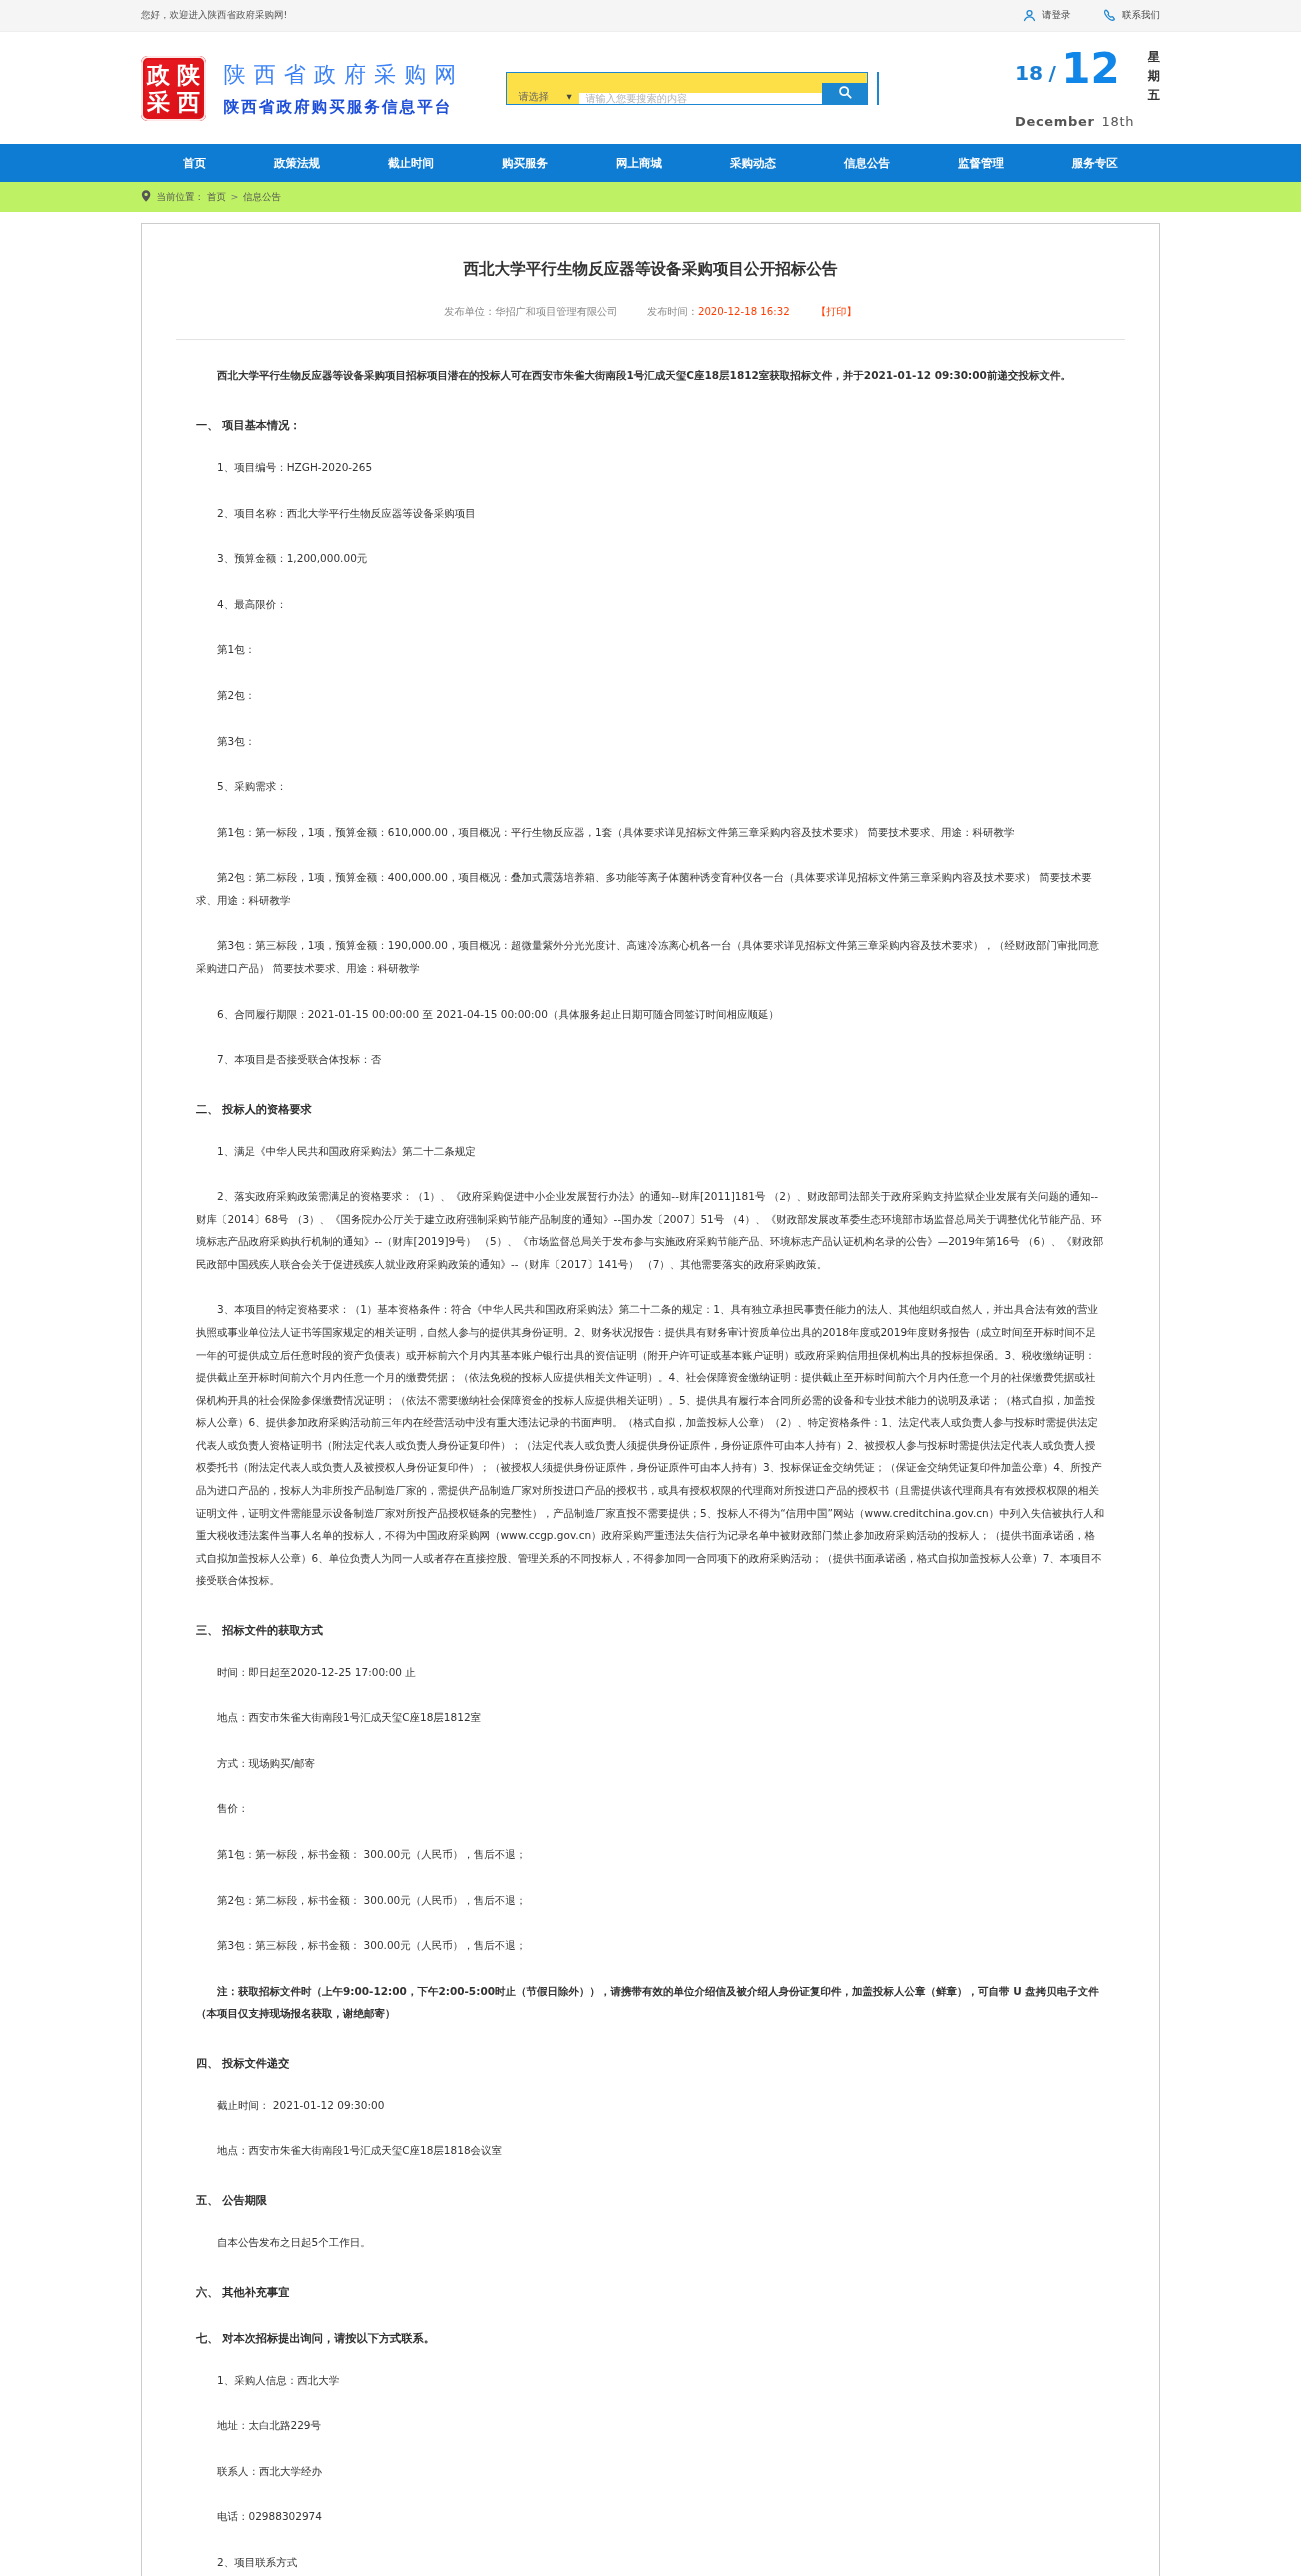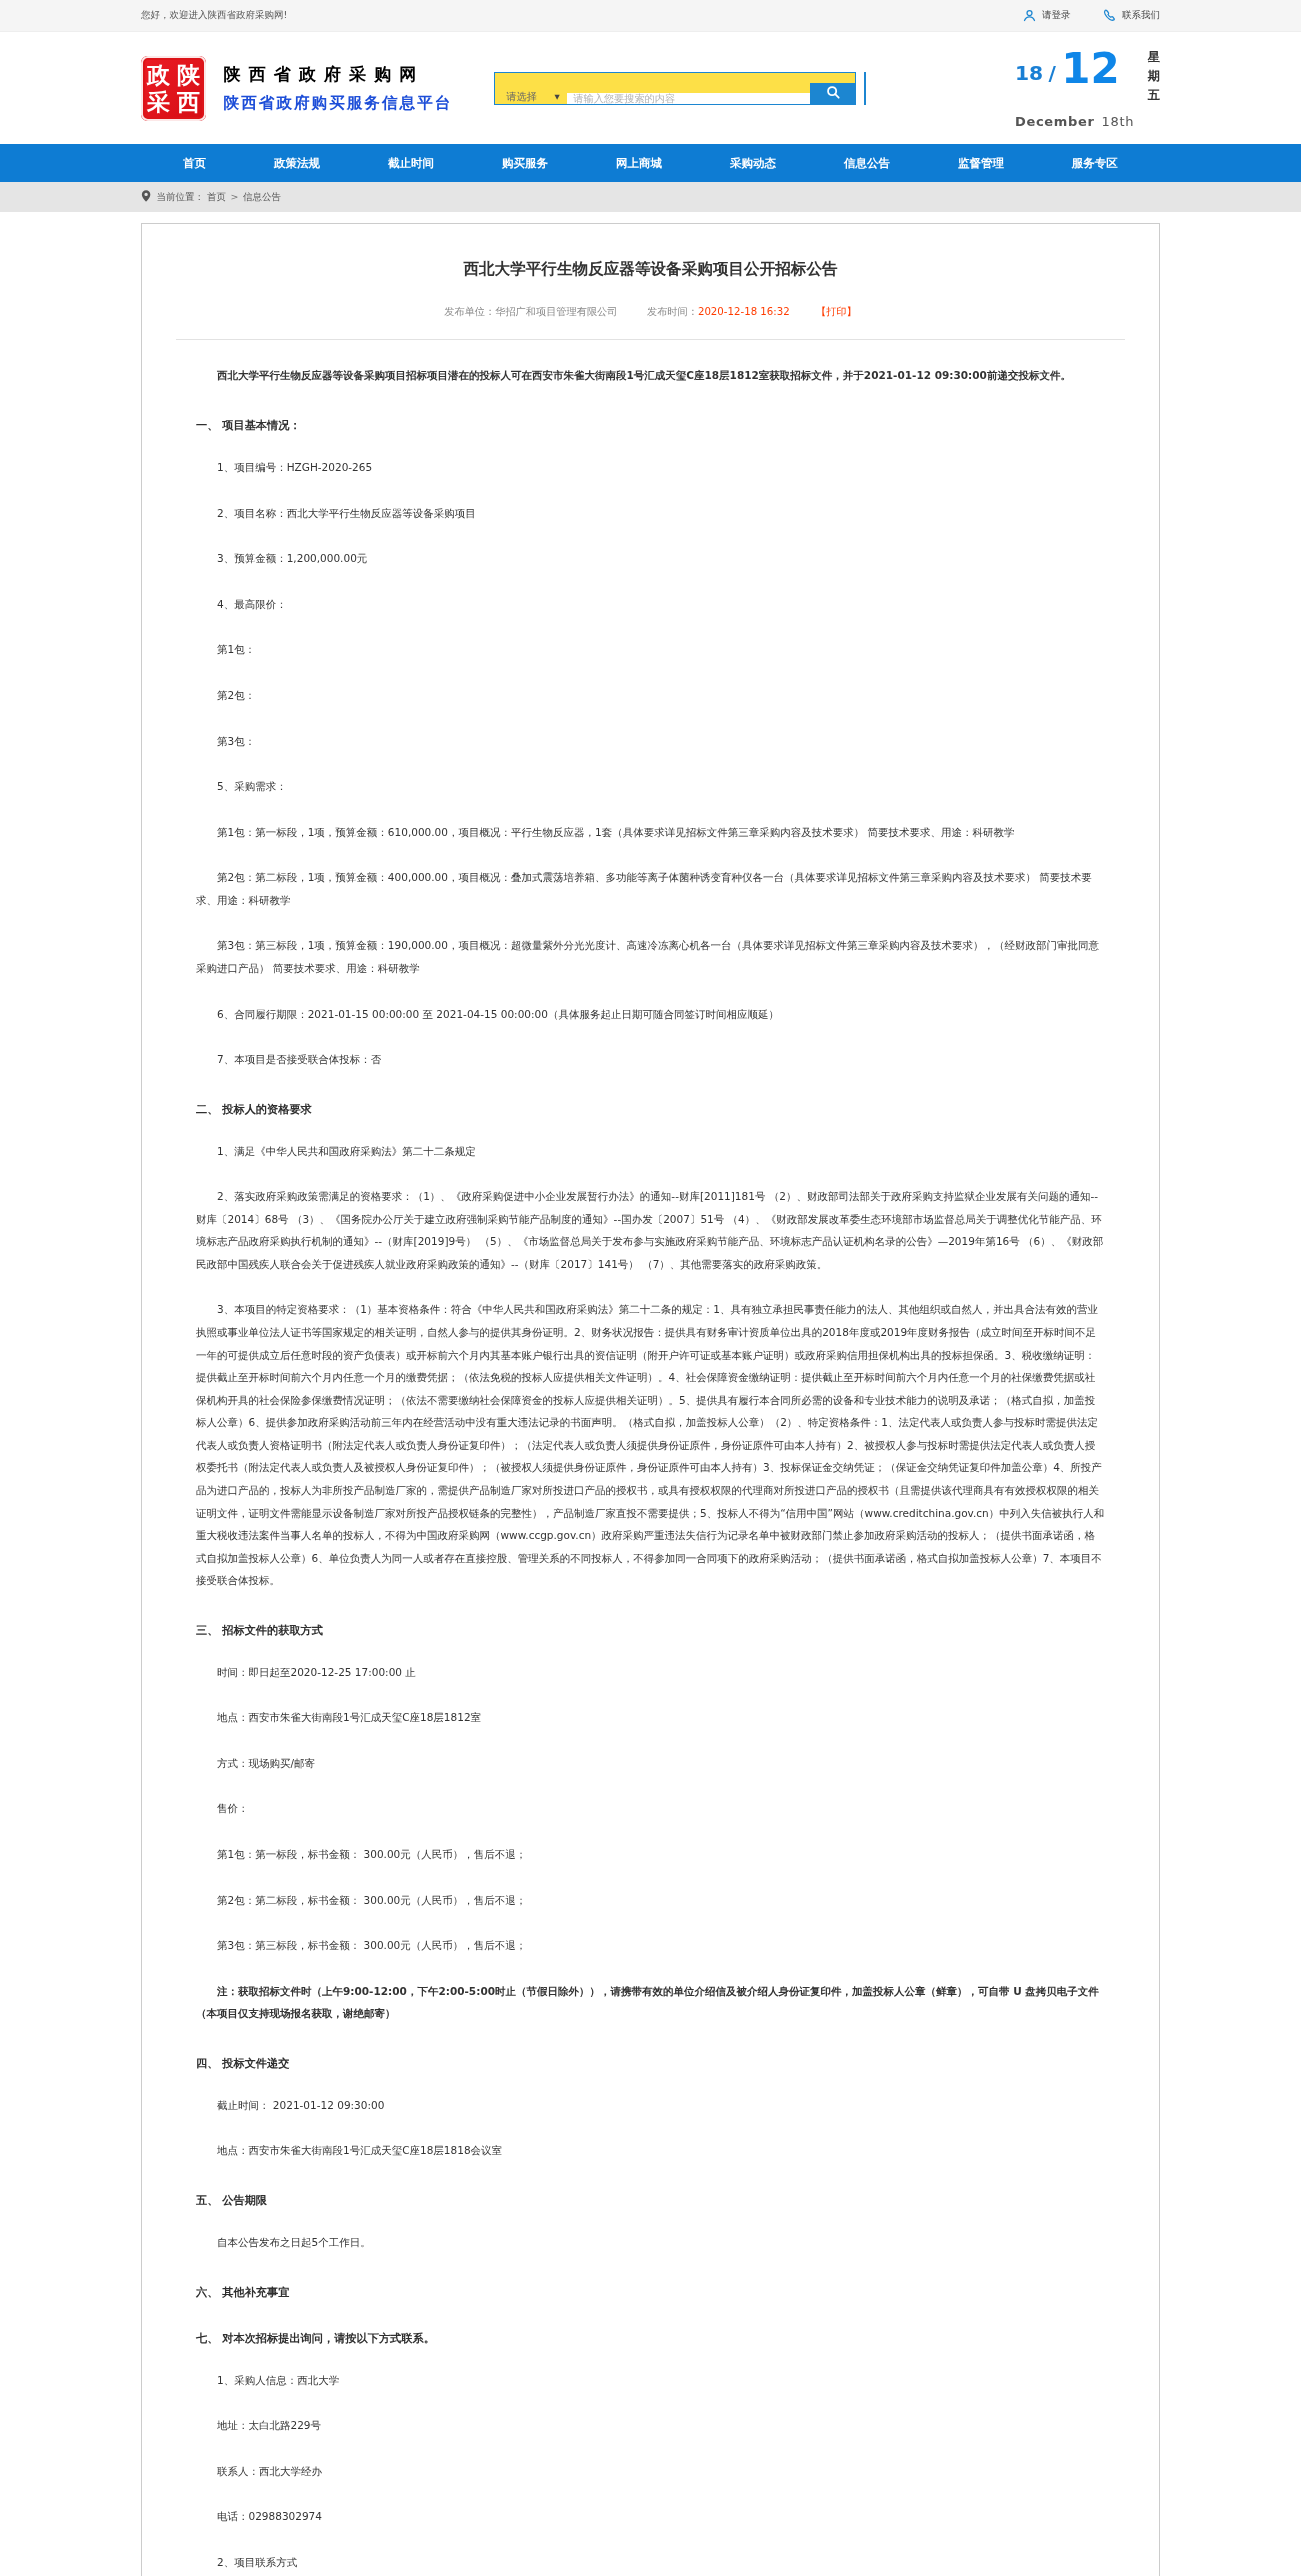--- a/index.html
+++ b/index.html
@@ -11,21 +11,21 @@
   .topbar .container{display:flex;align-items:center;height:31px;font-size:9.5px;color:#555;}
   .topbar-right{margin-left:auto;display:flex;align-items:center;gap:31px;}
   .top-link{display:flex;align-items:center;gap:5.4px;color:#444;cursor:pointer;}
   .top-link svg{display:block;}
 
   
   .header .container{display:flex;align-items:center;padding:16.3px 0 15px;}
   .logo{width:65px;height:65px;background:linear-gradient(135deg,#ec1c24,#d50d14);border-radius:6.8px;box-shadow:inset 0 0 0 2px rgba(255,255,255,.9), inset 0 0 0 4.1px rgba(220,20,25,1);display:grid;grid-template-columns:1fr 1fr;align-content:center;justify-items:center;padding:4.1px 2.7px;box-sizing:border-box;}
   .logo span{color:#fff;font-weight:bold;font-size:23px;line-height:27px;}
   .titles{margin-left:17.6px;}
-  .site-title{font-size:17px;font-weight:bold;color:#000000;letter-spacing:8.1px;white-space:nowrap;}
+  .site-title{font-size:22px;font-weight:normal;color:#3b82f6;letter-spacing:8.1px;white-space:nowrap;}
   .site-subtitle{font-size:15.6px;font-weight:bold;color:#1d4ed8;letter-spacing:2px;margin-top:6.8px;white-space:nowrap;}
 
   .search-wrap{display:flex;align-items:center;margin-left:42px;}
   .search-box{display:flex;align-items:flex-end;width:362px;height:33px;border:1.4px solid #1c86d1;background:#fde047;box-sizing:border-box;}
   .search-select{display:flex;align-items:center;gap:17.6px;padding:0 6.8px 0 11px;font-size:10.2px;color:#666;cursor:pointer;white-space:nowrap;}
   .caret{font-size:6.8px;color:#444;}
   .search-input{flex:1;border:none;outline:none;font-size:10.2px;color:#333;padding:0 6.8px;font-family:inherit;}
   .search-input::placeholder{color:#b3b3b3;}
   .search-btn{width:45px;background:#1c86d1;border:none;display:flex;align-items:center;justify-content:center;cursor:pointer;}
   .search-divider{width:2px;height:33px;background:#1c86d1;margin-left:8.1px;}
@@ -38,21 +38,21 @@
   .date-en{font-size:13px;color:#555;font-weight:bold;margin-top:24px;letter-spacing:0.7px;}
   .date-en .day-en{color:#555;font-weight:normal;margin-left:6.8px;}
   .weekday{margin-left:13.6px;font-size:12.2px;color:#333;line-height:1.55;display:flex;flex-direction:column;font-weight:bold;}
 
   
   .nav{background:#0e7cd3;height:38px;}
   .nav ul{list-style:none;margin:0 auto;padding:0 19px;width:981px;display:flex;justify-content:space-between;align-items:center;height:38px;box-sizing:border-box;}
   .nav-item{color:#fff;font-size:11.5px;font-weight:bold;cursor:pointer;padding:0 4.1px;white-space:nowrap;}
 
   
-  .breadcrumb{background:#e5e5e5;height:30px;}
+  .breadcrumb{background:#bef264;height:30px;}
   .breadcrumb .container{display:flex;align-items:center;height:30px;font-size:9.5px;color:#555;gap:5.4px;}
   .crumb-link{color:#555;cursor:pointer;}
   .crumb-sep{color:#777;margin:0 1.4px;}
 
   
   .card{width:1019px;margin:11px auto 35px;border:0.7px solid #ccc;background:#fff;box-sizing:border-box;padding:31px 54px 47px;}
   .article-title{text-align:center;font-size:15.6px;font-weight:bold;color:#333;margin:4.1px 0 24.4px;}
   .article-meta{text-align:center;font-size:10.2px;color:#8a8a8a;}
   .article-meta .meta-time{color:#ff3c00;}
   .article-meta .meta-print{color:#ff3c00;margin-left:23px;cursor:pointer;}

